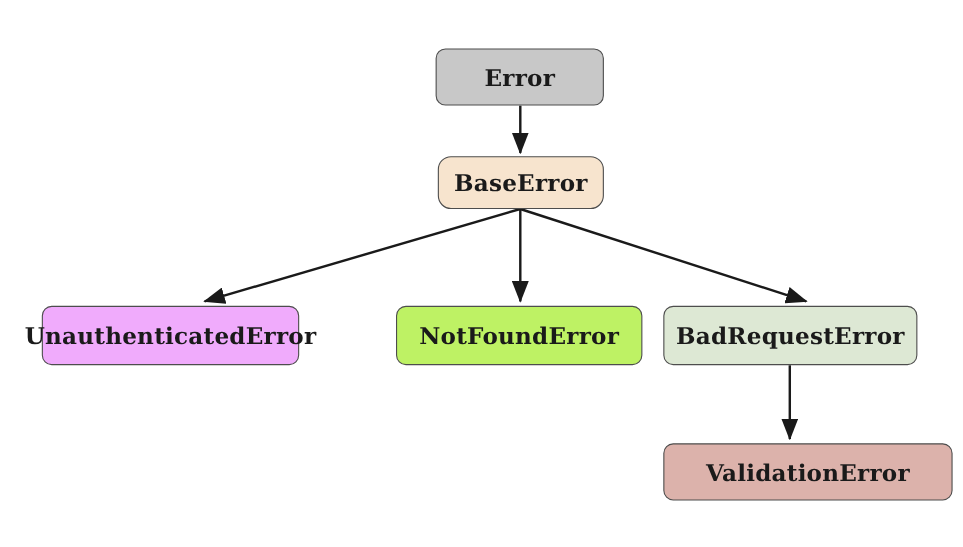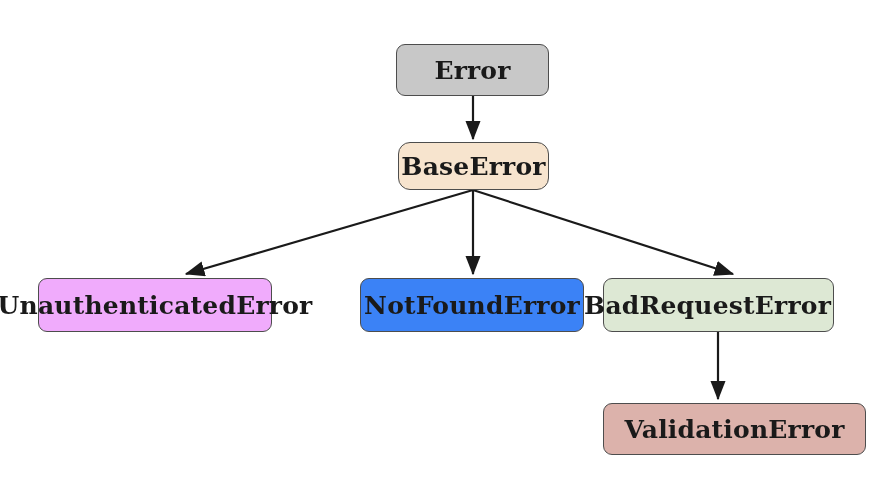--- a/index.html
+++ b/index.html
@@ -33,36 +33,36 @@
     position: absolute;
     box-sizing: border-box;
     border: 1.4px solid #4d4d4d;
     border-radius: 9px;
     display: flex;
     align-items: center;
     justify-content: center;
     text-align: center;
     color: #1a1a1a;
     font-weight: bold;
-    font-size: 25px;
+    font-size: 21px;
     letter-spacing: 0.2px;
     white-space: nowrap;
     font-family: "DejaVu Serif", "Liberation Serif", serif;
   }
   .node-label {
     display: block;
     line-height: 1;
     padding: 0 2px;
   }
   
   #node-error      { left: 396px; top: 44px;  width: 153px; height: 52px;  background: #c8c8c8; }
   #node-base-error { left: 398px; top: 142px; width: 151px; height: 48px;  background: #f7e4ce; border-radius: 12px; }
   #node-unauthenticated-error { left: 38px;  top: 278px; width: 234px; height: 54px; background: #f0abfc; }
-  #node-not-found-error       { left: 360px; top: 278px; width: 224px; height: 54px; background: #3b82f6; }
-  #node-bad-request-error     { left: 603px; top: 278px; width: 231px; height: 54px; background: #dde8d4; justify-content: flex-end; }
+  #node-not-found-error       { left: 360px; top: 278px; width: 224px; height: 54px; background: #bef264; }
+  #node-bad-request-error     { left: 603px; top: 278px; width: 231px; height: 54px; background: #dde8d4; }
   #node-validation-error      { left: 603px; top: 403px; width: 263px; height: 52px; background: #dcb2ab; }
 </style>
 </head>
 <body>
 
 <div id="diagram-canvas">
 
   <svg class="edges-layer" viewBox="0 0 875 497" width="875" height="497" xmlns="http://www.w3.org/2000/svg">
     <defs>
       <marker id="arrowhead" markerWidth="9" markerHeight="7" refX="8.4" refY="3.5" orient="auto" markerUnits="strokeWidth">

